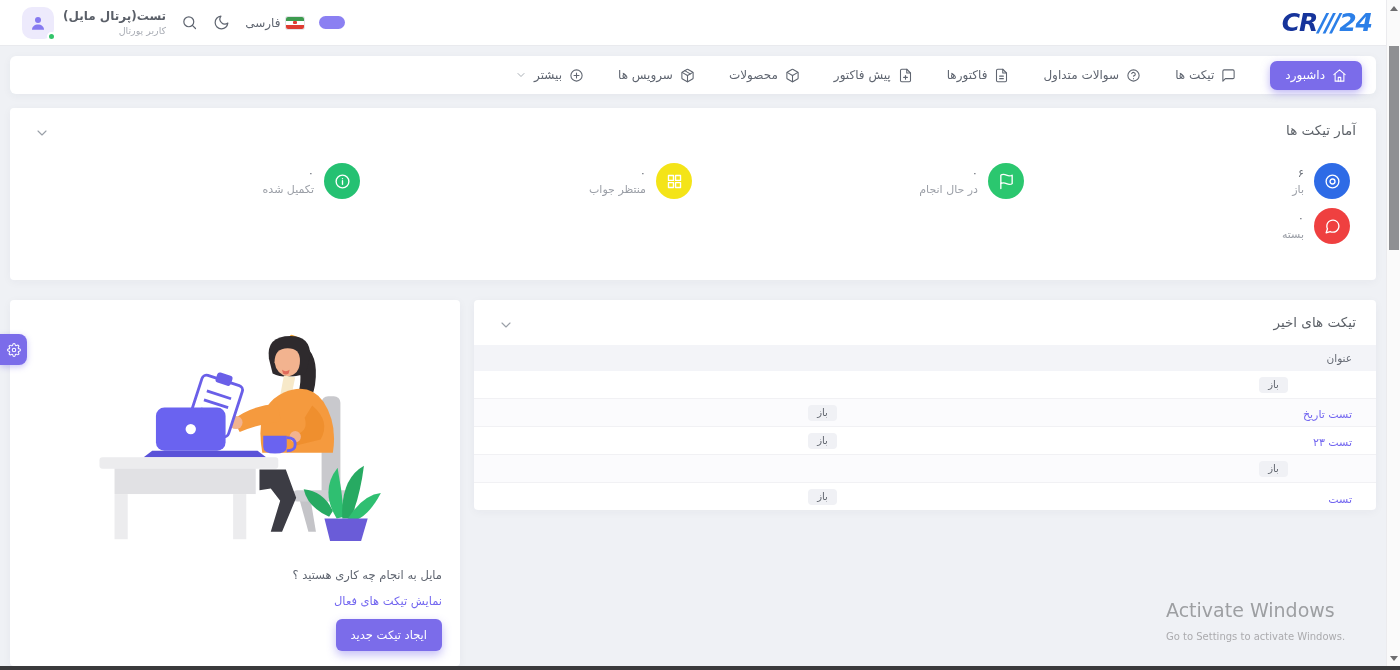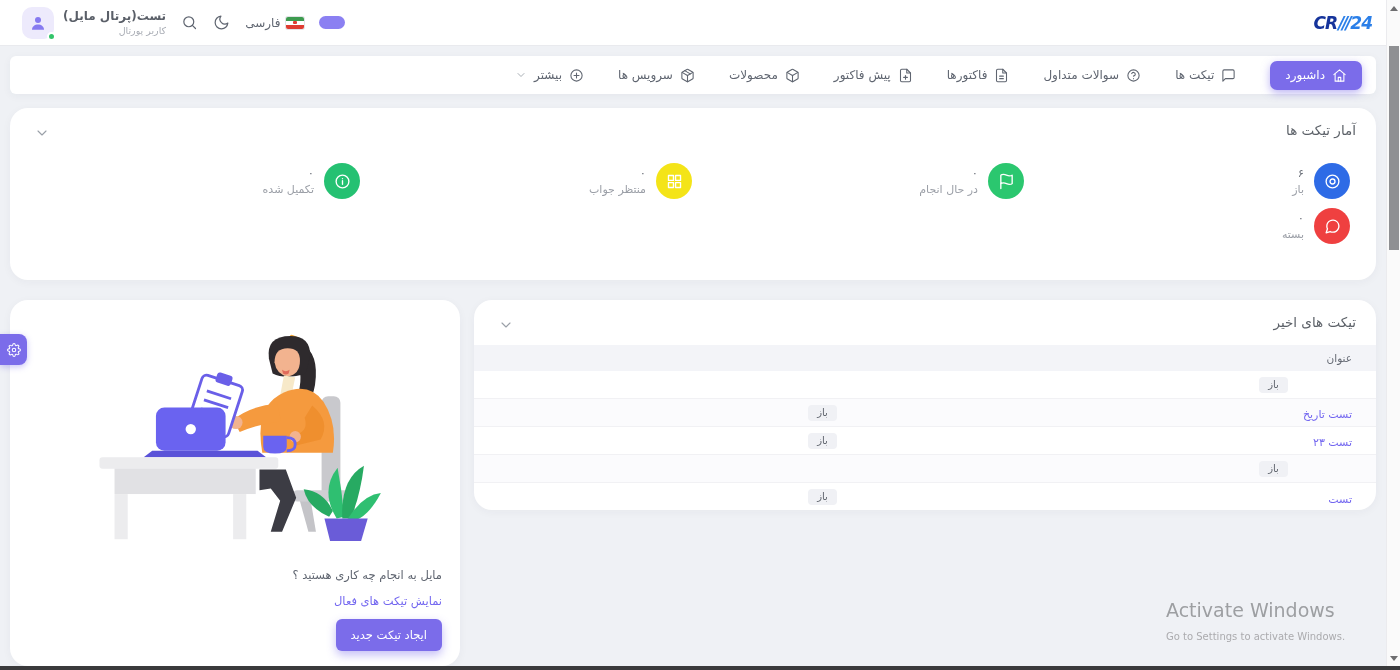--- a/index.html
+++ b/index.html
@@ -14,21 +14,21 @@
   .ic { display:inline-flex; align-items:center; justify-content:center; }
   .ic svg { width:100%; height:100%; fill:none; stroke:currentColor; stroke-width:1.7; stroke-linecap:round; stroke-linejoin:round; }
 
   
   .top-header {
     position:absolute; top:0; left:0; right:0; height:46px;
     background:#fff; border-bottom:1px solid #e9eaee;
     display:flex; align-items:center; justify-content:space-between;
     padding:0 28px 0 22px; z-index:2;
   }
-  .logo { direction:ltr; font-style:italic; font-weight:800; font-size:17px; letter-spacing:-1px; display:flex; align-items:flex-end; cursor:pointer; }
+  .logo { direction:ltr; font-style:italic; font-weight:800; font-size:25px; letter-spacing:-1px; display:flex; align-items:flex-end; cursor:pointer; }
   .logo-cr  { color:#16349b; }
   .logo-sl  { color:#2b7fe8; letter-spacing:-2.5px; margin:0 1px; }
   .logo-num { color:#2b7fe8; }
   .user-cluster { display:flex; align-items:center; gap:15px; }
   .toggle-pill { width:26px; height:13px; border-radius:7px; background:#8b80f2; cursor:pointer; }
   .lang { display:flex; align-items:center; gap:6px; cursor:pointer; font-size:12px; color:#5f6570; }
   .flag { width:18px; height:12px; border-radius:2px; overflow:hidden; box-shadow:0 0 0 1px #e2e2e6; position:relative; flex:none; }
   .flag .g { position:absolute; top:0; left:0; right:0; height:4px; background:#3d9b4f; }
   .flag .w { position:absolute; top:4px; left:0; right:0; height:4px; background:#ffffff; }
   .flag .r { position:absolute; top:8px; left:0; right:0; height:4px; background:#df3c31; }
@@ -47,21 +47,21 @@
     position:absolute; top:56px; left:10px; right:24px; height:38px;
     background:#fff; border-radius:6px; box-shadow:0 2px 8px rgba(40,50,80,.05);
     display:flex; align-items:center; gap:34px; padding:0 14px; z-index:1;
   }
   .nav-item { display:flex; align-items:center; gap:7px; font-size:12px; color:#5f6570; cursor:pointer; text-decoration:none; white-space:nowrap; }
   .nav-item .ic { width:15px; height:15px; }
   .nav-item .chev { width:12px; height:12px; color:#9aa0a8; }
   .nav-item.active { background:#7b6cea; color:#fff; border-radius:7px; padding:7px 15px; box-shadow:0 3px 9px rgba(123,108,234,.5); font-size:12px; }
 
   
-  .panel { position:absolute; background:#fff; border-radius:18px; box-shadow:0 2px 10px rgba(40,50,80,.045); }
+  .panel { position:absolute; background:#fff; border-radius:4px; box-shadow:0 2px 10px rgba(40,50,80,.045); }
   .panel-head { display:flex; align-items:flex-start; justify-content:space-between; padding:14px 20px 0 24px; }
   .panel-title { font-size:13.5px; color:#5c6168; }
   .collapse-btn { width:16px; height:16px; color:#9aa0a8; cursor:pointer; margin-top:3px; }
 
   .stats-panel { top:108px; left:10px; right:24px; height:172px; }
   .stats-groups { position:absolute; inset:0; }
   .stat-group { position:absolute; }
   .stat-group:nth-child(1) { right:26px;  top:54px; }
   .stat-group:nth-child(2) { right:352px; top:54px; }
   .stat-group:nth-child(3) { right:684px; top:54px; }

